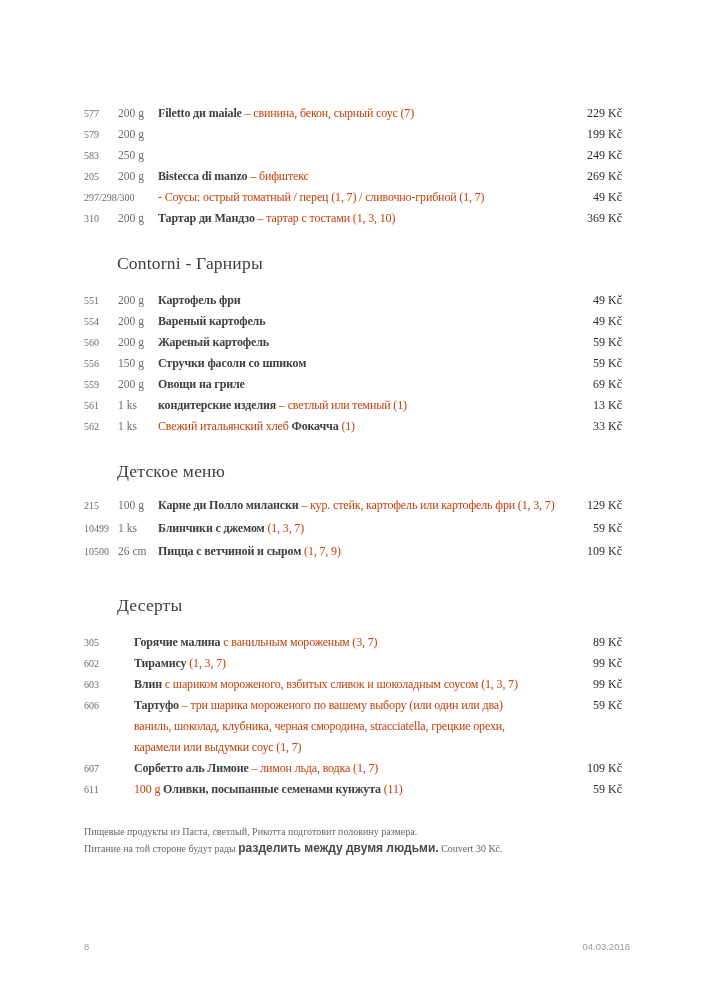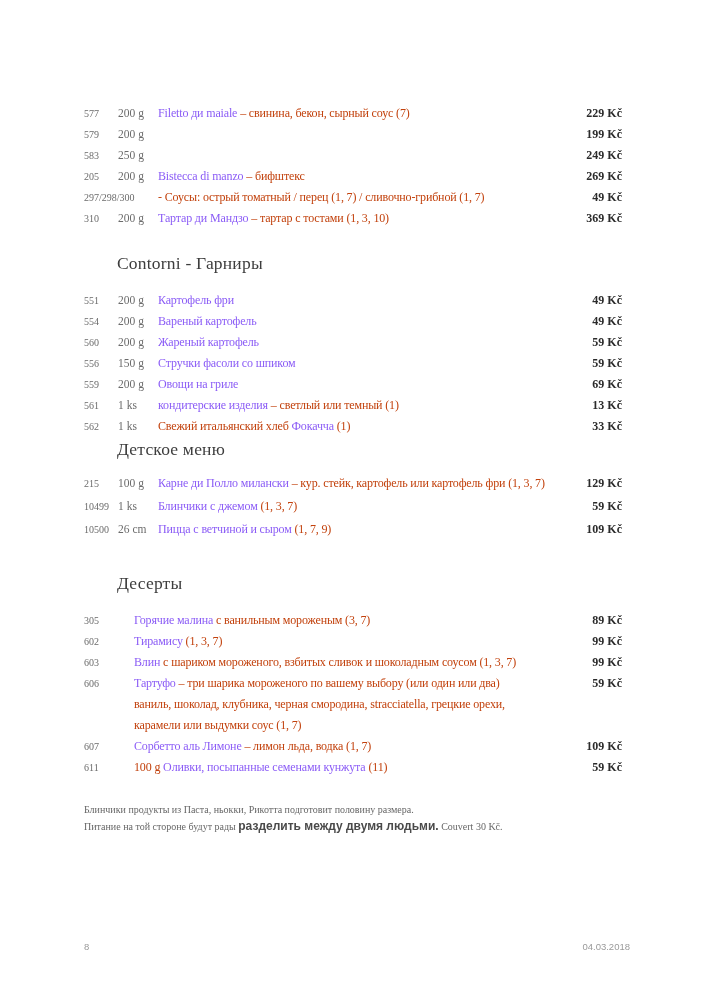--- a/index.html
+++ b/index.html
@@ -18,28 +18,28 @@
     line-height:24px; letter-spacing:0.2px;
   }
   .rows { margin-top:15px; }
   .row { display:flex; align-items:baseline; line-height:21px; font-size:12px; }
   .cid {
     flex:0 0 34px; min-width:0; white-space:nowrap; overflow:visible;
     font-size:10px; color:#6b6b6b;
   }
   .cw { flex:0 0 40px; font-size:11.5px; color:#6b6b6b; white-space:nowrap; }
   .ct { flex:1 1 auto; white-space:pre-wrap; letter-spacing:-0.15px; color:#5f5f5f; }
-  .ct .nm { color:#8b5cf6; font-weight:400; }
+  .ct .nm { color:#404040; font-weight:700; }
   .ct .pre, .ct .ds { color:#c2410c; font-weight:400; }
-  .cp { margin-left:auto; padding-left:4px; white-space:nowrap; font-weight:700; color:#2b2b2b; font-size:12px;text-align:center; }
+  .cp { margin-left:auto; padding-left:4px; white-space:nowrap; font-weight:400; color:#2b2b2b; font-size:12px;text-align:center; }
 
   .desserts .cid { flex-basis:50px; }
 
   .gap-s1 { margin-top:22px; }
-  .gap-s2 { }
+  .gap-s2 { margin-top:22px; }
   .gap-s3 { margin-top:30px; }
   .sec2 .rows { margin-top:11px; }
   .sec2 .row { line-height:22px; }
 
   .notes { margin-top:24px; font-size:10px; color:#666; }
   .note-line { white-space:pre; line-height:16px; }
   .note-bold {
     font-family:"Liberation Sans", sans-serif;
     font-weight:700; color:#4a4a4a; font-size:12px;
   }
@@ -208,21 +208,21 @@
         </div>
         <div class="row">
           <span class="cid">611</span>
           <span class="ct"><span class="pre">100 g </span><b class="nm">Оливки, посыпанные семенами кунжута</b><span class="ds"> (11)</span></span>
           <span class="cp">59 Kč</span>
         </div>
       </div>
     </div>
 
     <div class="notes">
-      <div class="note-line">Блинчики продукты из Паста, ньокки, Рикотта подготовит половину размера.</div>
+      <div class="note-line">Пищевые продукты из Паста, светлый, Рикотта подготовит половину размера.</div>
       <div class="note-line"><span>Питание на той стороне будут рады </span><span class="note-bold">разделить между двумя людьми.</span><span> Couvert 30 Kč.</span></div>
     </div>
 
 
   </div>
 
   <div class="pagefoot">
     <span>8</span>
     <span>04.03.2018</span>
   </div>

